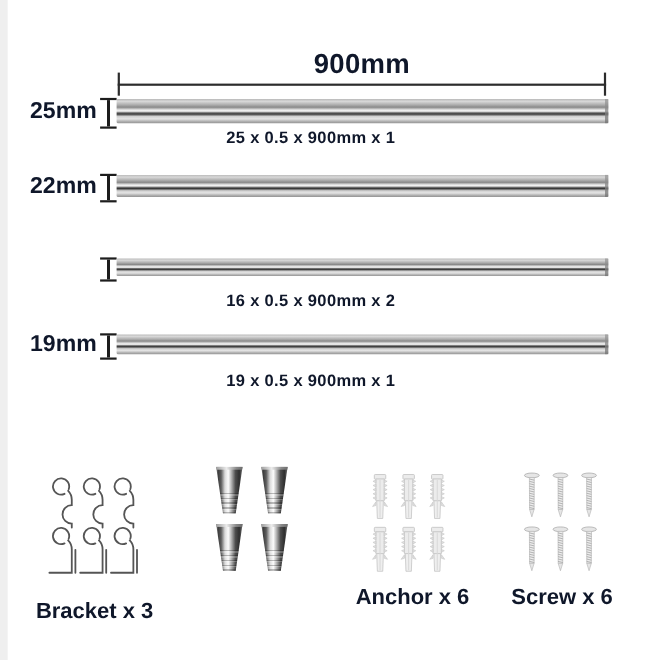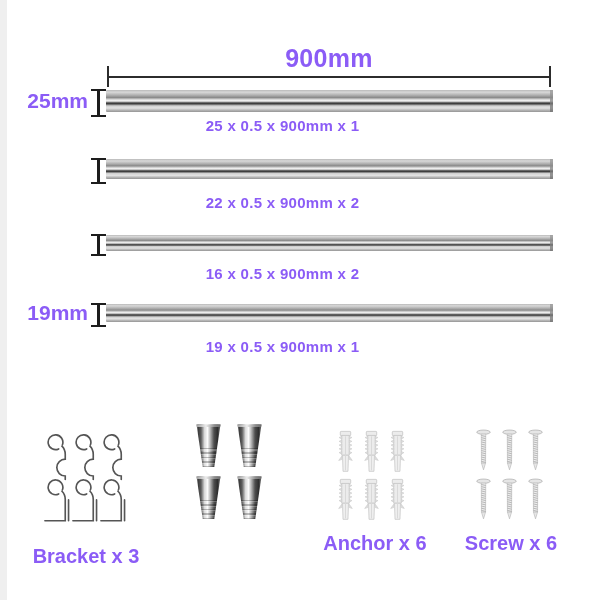--- a/index.html
+++ b/index.html
@@ -1,18 +1,18 @@
 <!DOCTYPE html>
 <html><head>
 <meta charset="utf-8">
 <style>
   html,body{margin:0;padding:0;background:#fff;}
   .stage{
     position:relative;width:600px;height:600px;background:#ffffff;overflow:hidden;
-    font-family:"Liberation Sans",sans-serif;color:#8b5cf6;
+    font-family:"Liberation Sans",sans-serif;color:#0f172a;
   }
   .edge{position:absolute;left:0;top:0;width:7px;height:600px;background:#ececec;opacity:.85;}
 
   
   .dim-title{position:absolute;top:44px;left:107px;width:444px;text-align:center;
     font-size:25px;font-weight:700;letter-spacing:.3px;}
   .dim-line{position:absolute;top:76px;left:107px;width:444px;height:2px;background:#2c2c2c;}
   .dim-line::before,.dim-line::after{content:"";position:absolute;top:-10px;width:2px;height:21px;background:#2c2c2c;}
   .dim-line::before{left:0;}
   .dim-line::after{right:0;}
@@ -80,23 +80,23 @@
   <div class="edge"></div>
 
   <div class="dim-title">900mm</div>
   <div class="dim-line"></div>
 
   <div class="rod-label r1">25mm</div>
   <div class="ibeam r1"></div>
   <div class="rod r1"></div>
   <div class="rod-spec spec1">25 x 0.5 x 900mm x 1</div>
 
+  <div class="rod-label r2">22mm</div>
   <div class="ibeam r2"></div>
   <div class="rod r2"></div>
-  <div class="rod-spec spec2">22 x 0.5 x 900mm x 2</div>
 
   <div class="ibeam r3"></div>
   <div class="rod r3"></div>
   <div class="rod-spec spec3">16 x 0.5 x 900mm x 2</div>
 
   <div class="rod-label r4">19mm</div>
   <div class="ibeam r4"></div>
   <div class="rod r4"></div>
   <div class="rod-spec spec4">19 x 0.5 x 900mm x 1</div>
 

